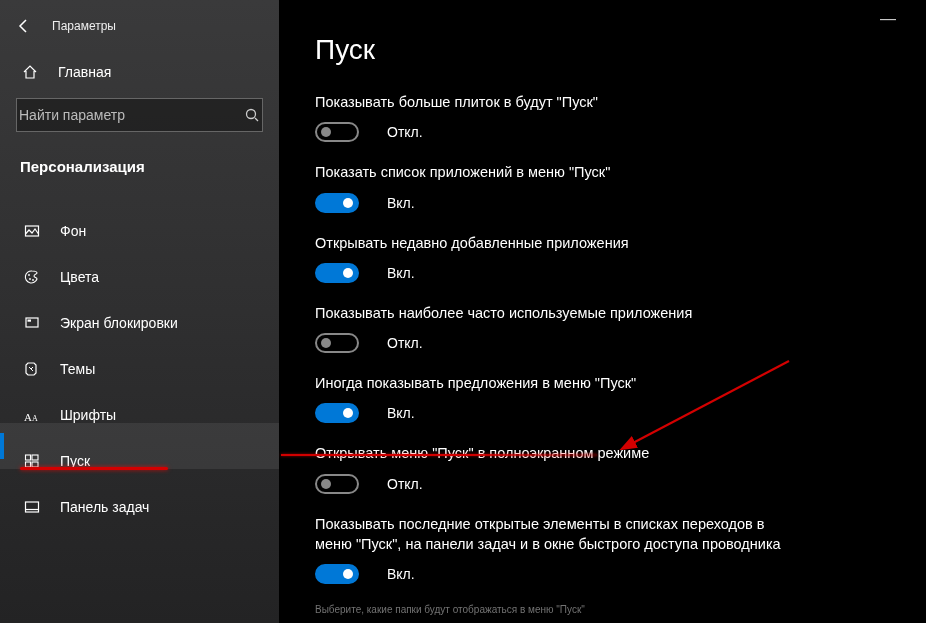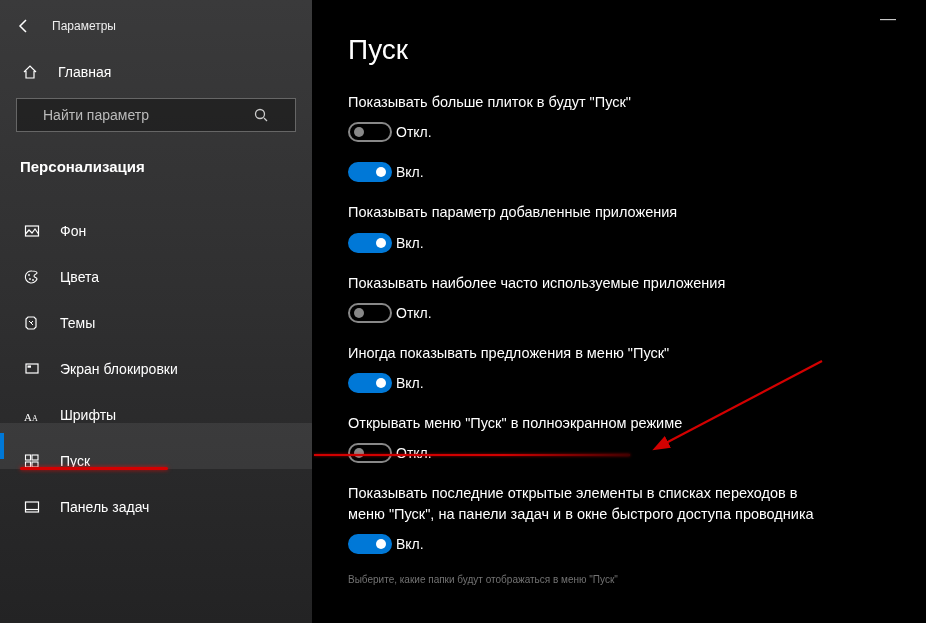--- a/index.html
+++ b/index.html
@@ -9,42 +9,42 @@
     color: #fff;
     width: 926px;
     height: 623px;
     overflow: hidden;
     font-size: 14px;
   }
   .app { display: flex; width: 100%; height: 100%; }
 
   
   .sidebar {
-    width: 312px;
+    width: 279px;
     height: 100%;
     background: linear-gradient(180deg, #3a3a3b 0%, #2f2f30 50%, #232324 100%);
     display: flex;
     flex-direction: column;
     padding: 10px 0 0 0;
   }
   .titlebar { display: flex; align-items: center; padding: 4px 12px 18px 12px; }
   .back-btn { width: 24px; height: 24px; display:flex; align-items:center; justify-content:center; cursor:pointer; }
   .titlebar-text { margin-left: 16px; font-size: 12px; color: #eee; }
 
   .home-row { display:flex; padding: 8px 20px; cursor:pointer; }
   .home-row .icon { width: 20px; display:flex; justify-content:center; }
   .home-row .label { margin-left: 18px; font-size: 14px; }
 
   .search-wrap { padding: 10px 16px 16px 16px; }
   .search {
     width: 100%; height: 34px;
     background: rgba(0,0,0,0.35);
     border: 1px solid #666;
     display:flex; align-items:center;
-    padding: 0 26px;
+    padding: 0 2px;
   }
   .search input {
     flex: 1; background: transparent; border: none; outline: none;
     color: #ccc; font-size: 14px;
   }
   .search input::placeholder { color: #bbb; }
   .search-icon { color: #ccc; }
 
   .cat-header { padding: 10px 20px 18px 20px; font-size: 15px; font-weight: 700; }
 
@@ -62,21 +62,21 @@
     content:''; position:absolute; left:0; top:10px; bottom:10px; width:4px; background:#0078d7;
   }
 
   
   .content { flex:1; background:#000; padding: 34px 40px 20px 36px; overflow-y:auto; position:relative; }
   .page-title { font-size: 28px; font-weight: 400; margin-bottom: 26px; }
 
   .setting { margin-bottom: 20px; }
   .setting-label { font-size: 14.5px; line-height: 1.4; margin-bottom: 10px; max-width: 480px; }
 
-  .toggle-row { display:flex; align-items:center; gap: 4px; }
+  .toggle-row { display:flex; align-items:center; gap: 28px; }
   .toggle {
     width: 44px; height: 20px; border-radius: 10px;
     border: 2px solid #888; background: #000;
     position: relative; cursor:pointer;
   }
   .toggle .knob {
     position:absolute; width: 10px; height: 10px; border-radius:50%;
     background:#888; top: 3px; left: 4px;
   }
   .toggle.on { background: #0078d7; border-color:#0078d7; }
@@ -158,35 +158,35 @@
               <circle cx="6" cy="10" r="0.9" fill="#fff"></circle>
               <circle cx="9" cy="11" r="0.9" fill="#fff"></circle>
             </svg>
         </span>
         <span class="label">Цвета</span>
       </div>
 
       <div class="nav-item">
         <span class="icon">
           <svg width="16" height="16" viewBox="0 0 16 16">
+              <rect x="2" y="3" width="12" height="9" stroke="#fff" stroke-width="1.2" fill="none"></rect>
+              <rect x="3.5" y="4.5" width="3.5" height="2.2" fill="#fff"></rect>
+            </svg>
+        </span>
+        <span class="label">Экран блокировки</span>
+      </div>
+
+      <div class="nav-item">
+        <span class="icon">
+          <svg width="16" height="16" viewBox="0 0 16 16">
               <path d="M4 2 H10 L12 4 V12 L10 14 H4 L2 12 V4 Z" stroke="#fff" stroke-width="1.2" fill="none"></path>
               <path d="M5 6 L9 10 M9 6 L7 8" stroke="#fff" stroke-width="1"></path>
             </svg>
         </span>
         <span class="label">Темы</span>
-      </div>
-
-      <div class="nav-item">
-        <span class="icon">
-          <svg width="16" height="16" viewBox="0 0 16 16">
-              <rect x="2" y="3" width="12" height="9" stroke="#fff" stroke-width="1.2" fill="none"></rect>
-              <rect x="3.5" y="4.5" width="3.5" height="2.2" fill="#fff"></rect>
-            </svg>
-        </span>
-        <span class="label">Экран блокировки</span>
       </div>
 
       <div class="nav-item">
         <span class="icon">
           <svg width="16" height="14" viewBox="0 0 16 14">
               <text x="0" y="12" font-size="11" fill="#fff" font-family="Segoe UI">A</text>
               <text x="8" y="12" font-size="8" fill="#fff" font-family="Segoe UI">A</text>
             </svg>
         </span>
         <span class="label">Шрифты</span>
@@ -227,29 +227,30 @@
         <div class="setting">
           <div class="setting-label">Показывать больше плиток в будут "Пуск"</div>
           <div class="toggle-row">
             <div class="toggle">
               <div class="knob"></div>
             </div>
             <div class="toggle-state">Откл.</div>
           </div>
         </div>
         <div class="setting">
+          <div class="setting-label">Показать список приложений в меню "Пуск"</div>
           <div class="toggle-row">
             <div class="toggle on">
               <div class="knob"></div>
             </div>
             <div class="toggle-state">Вкл.</div>
           </div>
         </div>
         <div class="setting">
-          <div class="setting-label">Показывать параметр добавленные приложения</div>
+          <div class="setting-label">Открывать недавно добавленные приложения</div>
           <div class="toggle-row">
             <div class="toggle on">
               <div class="knob"></div>
             </div>
             <div class="toggle-state">Вкл.</div>
           </div>
         </div>
         <div class="setting">
           <div class="setting-label">Показывать наиболее часто используемые приложения</div>
           <div class="toggle-row">

